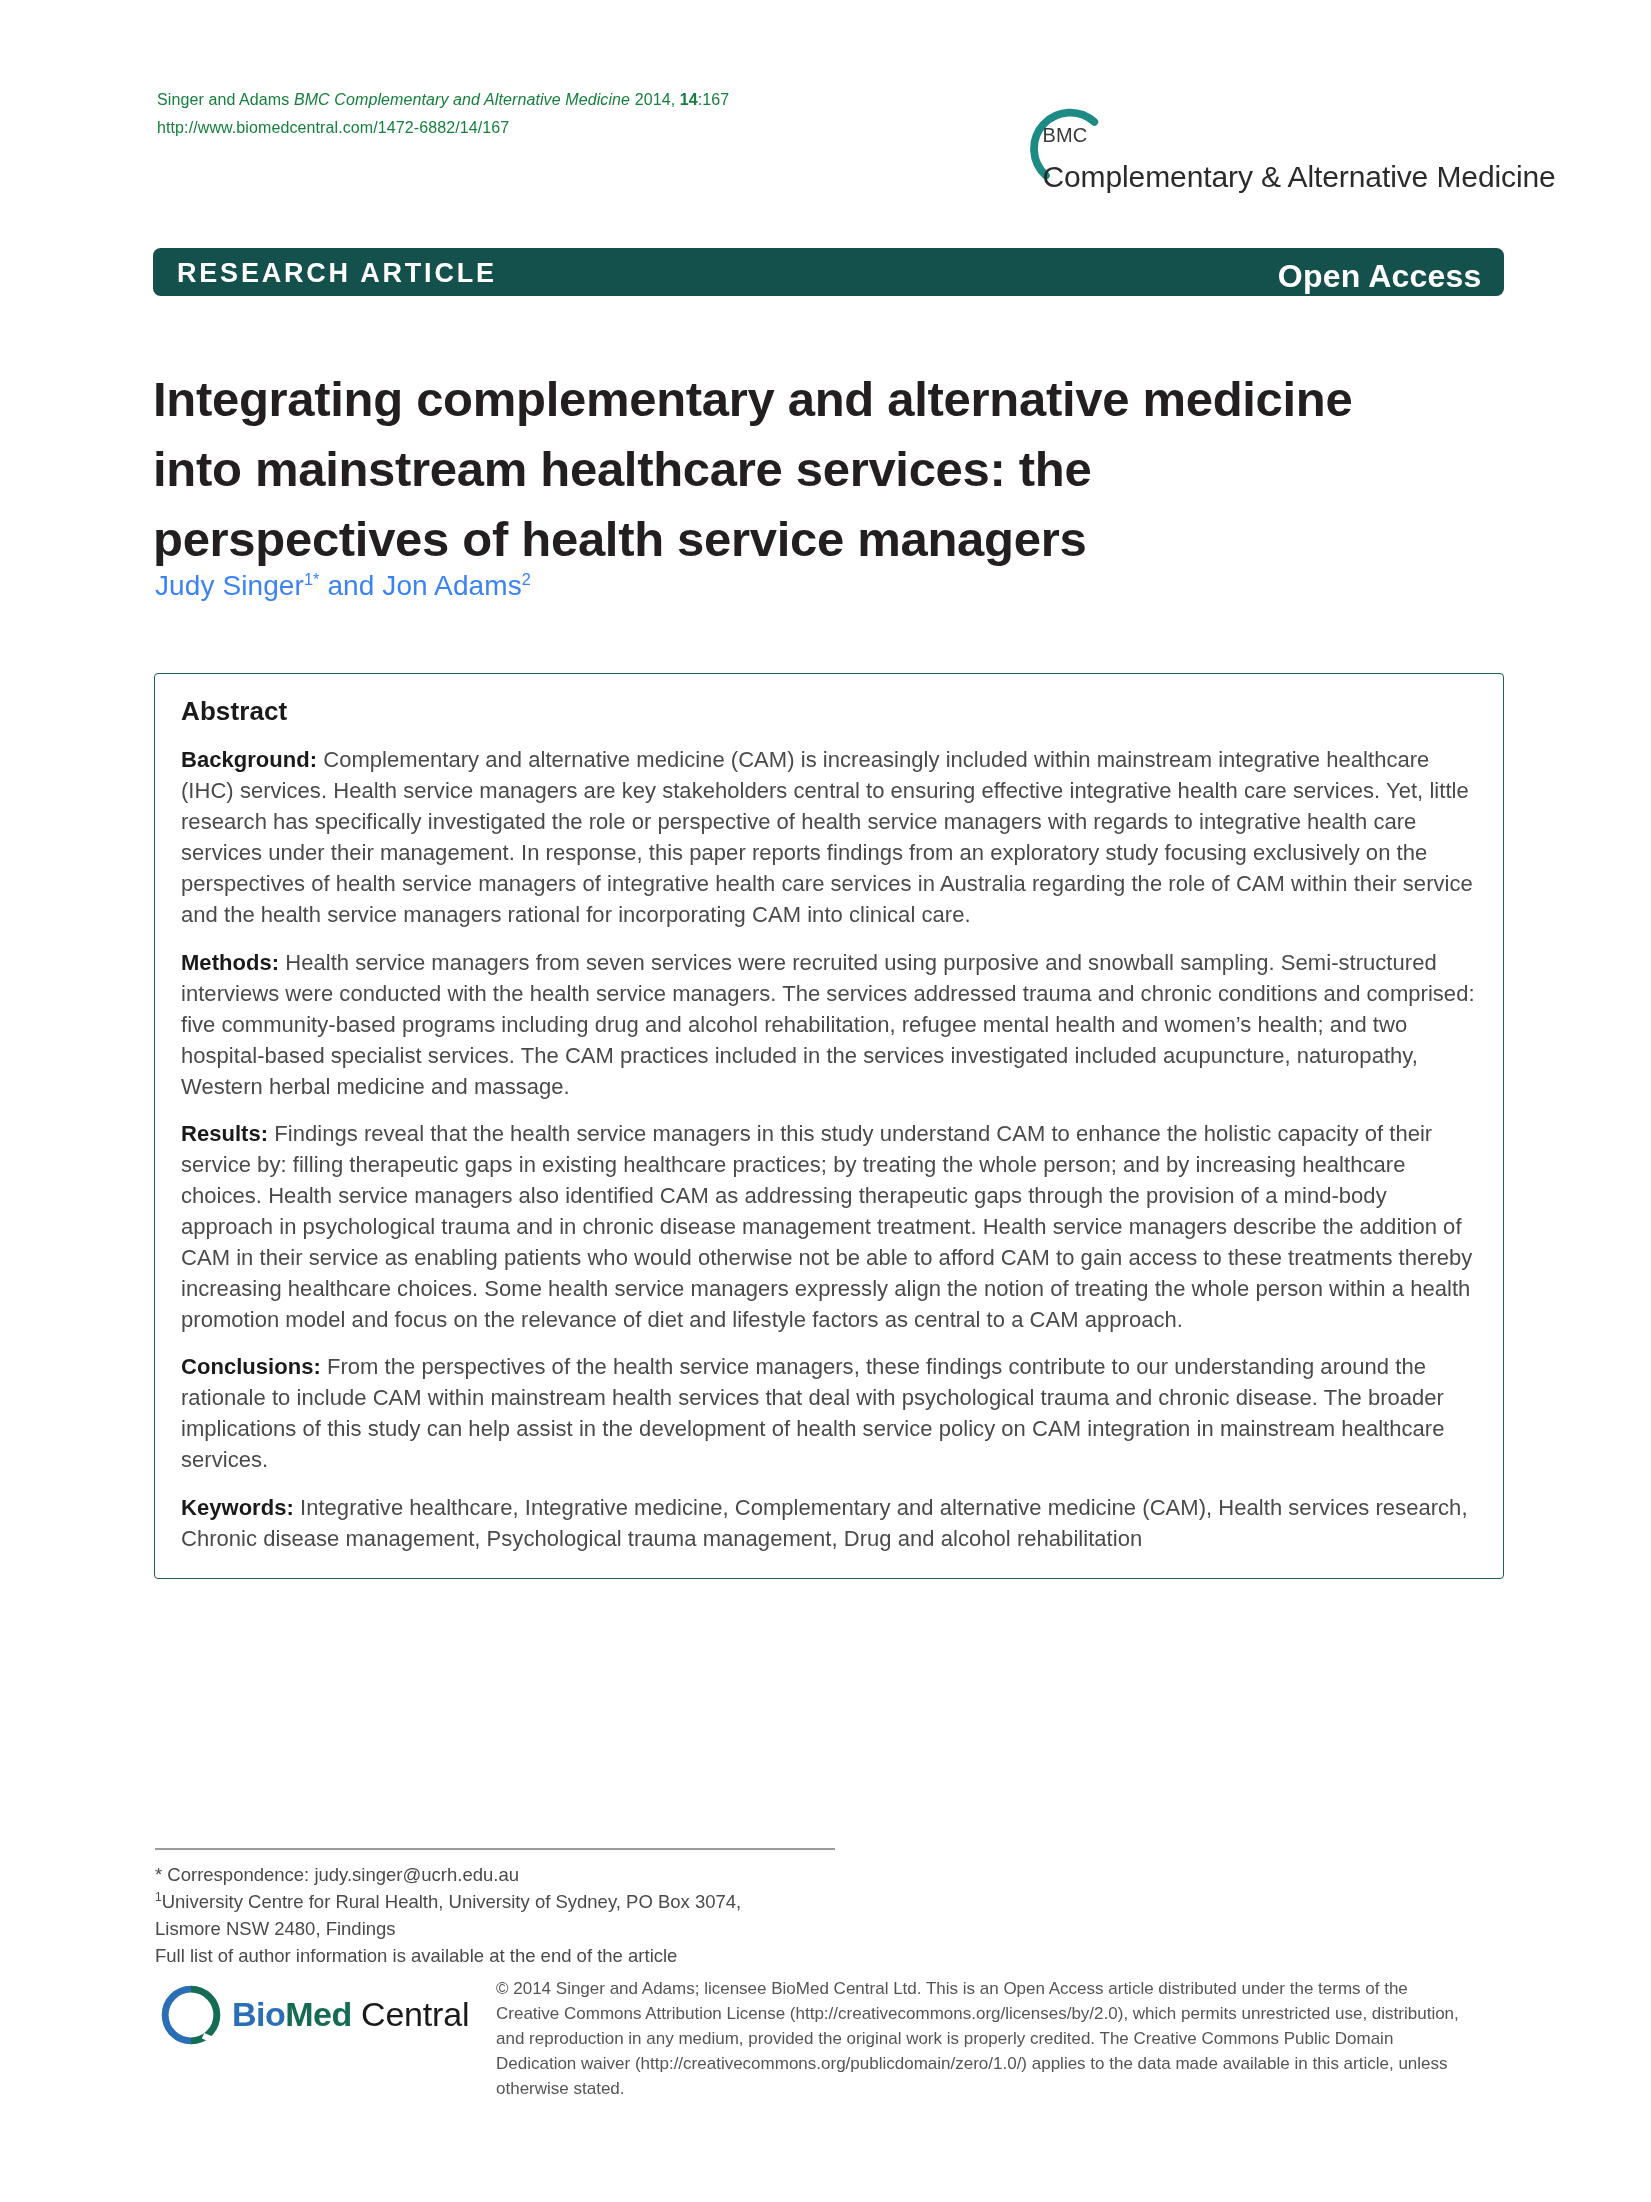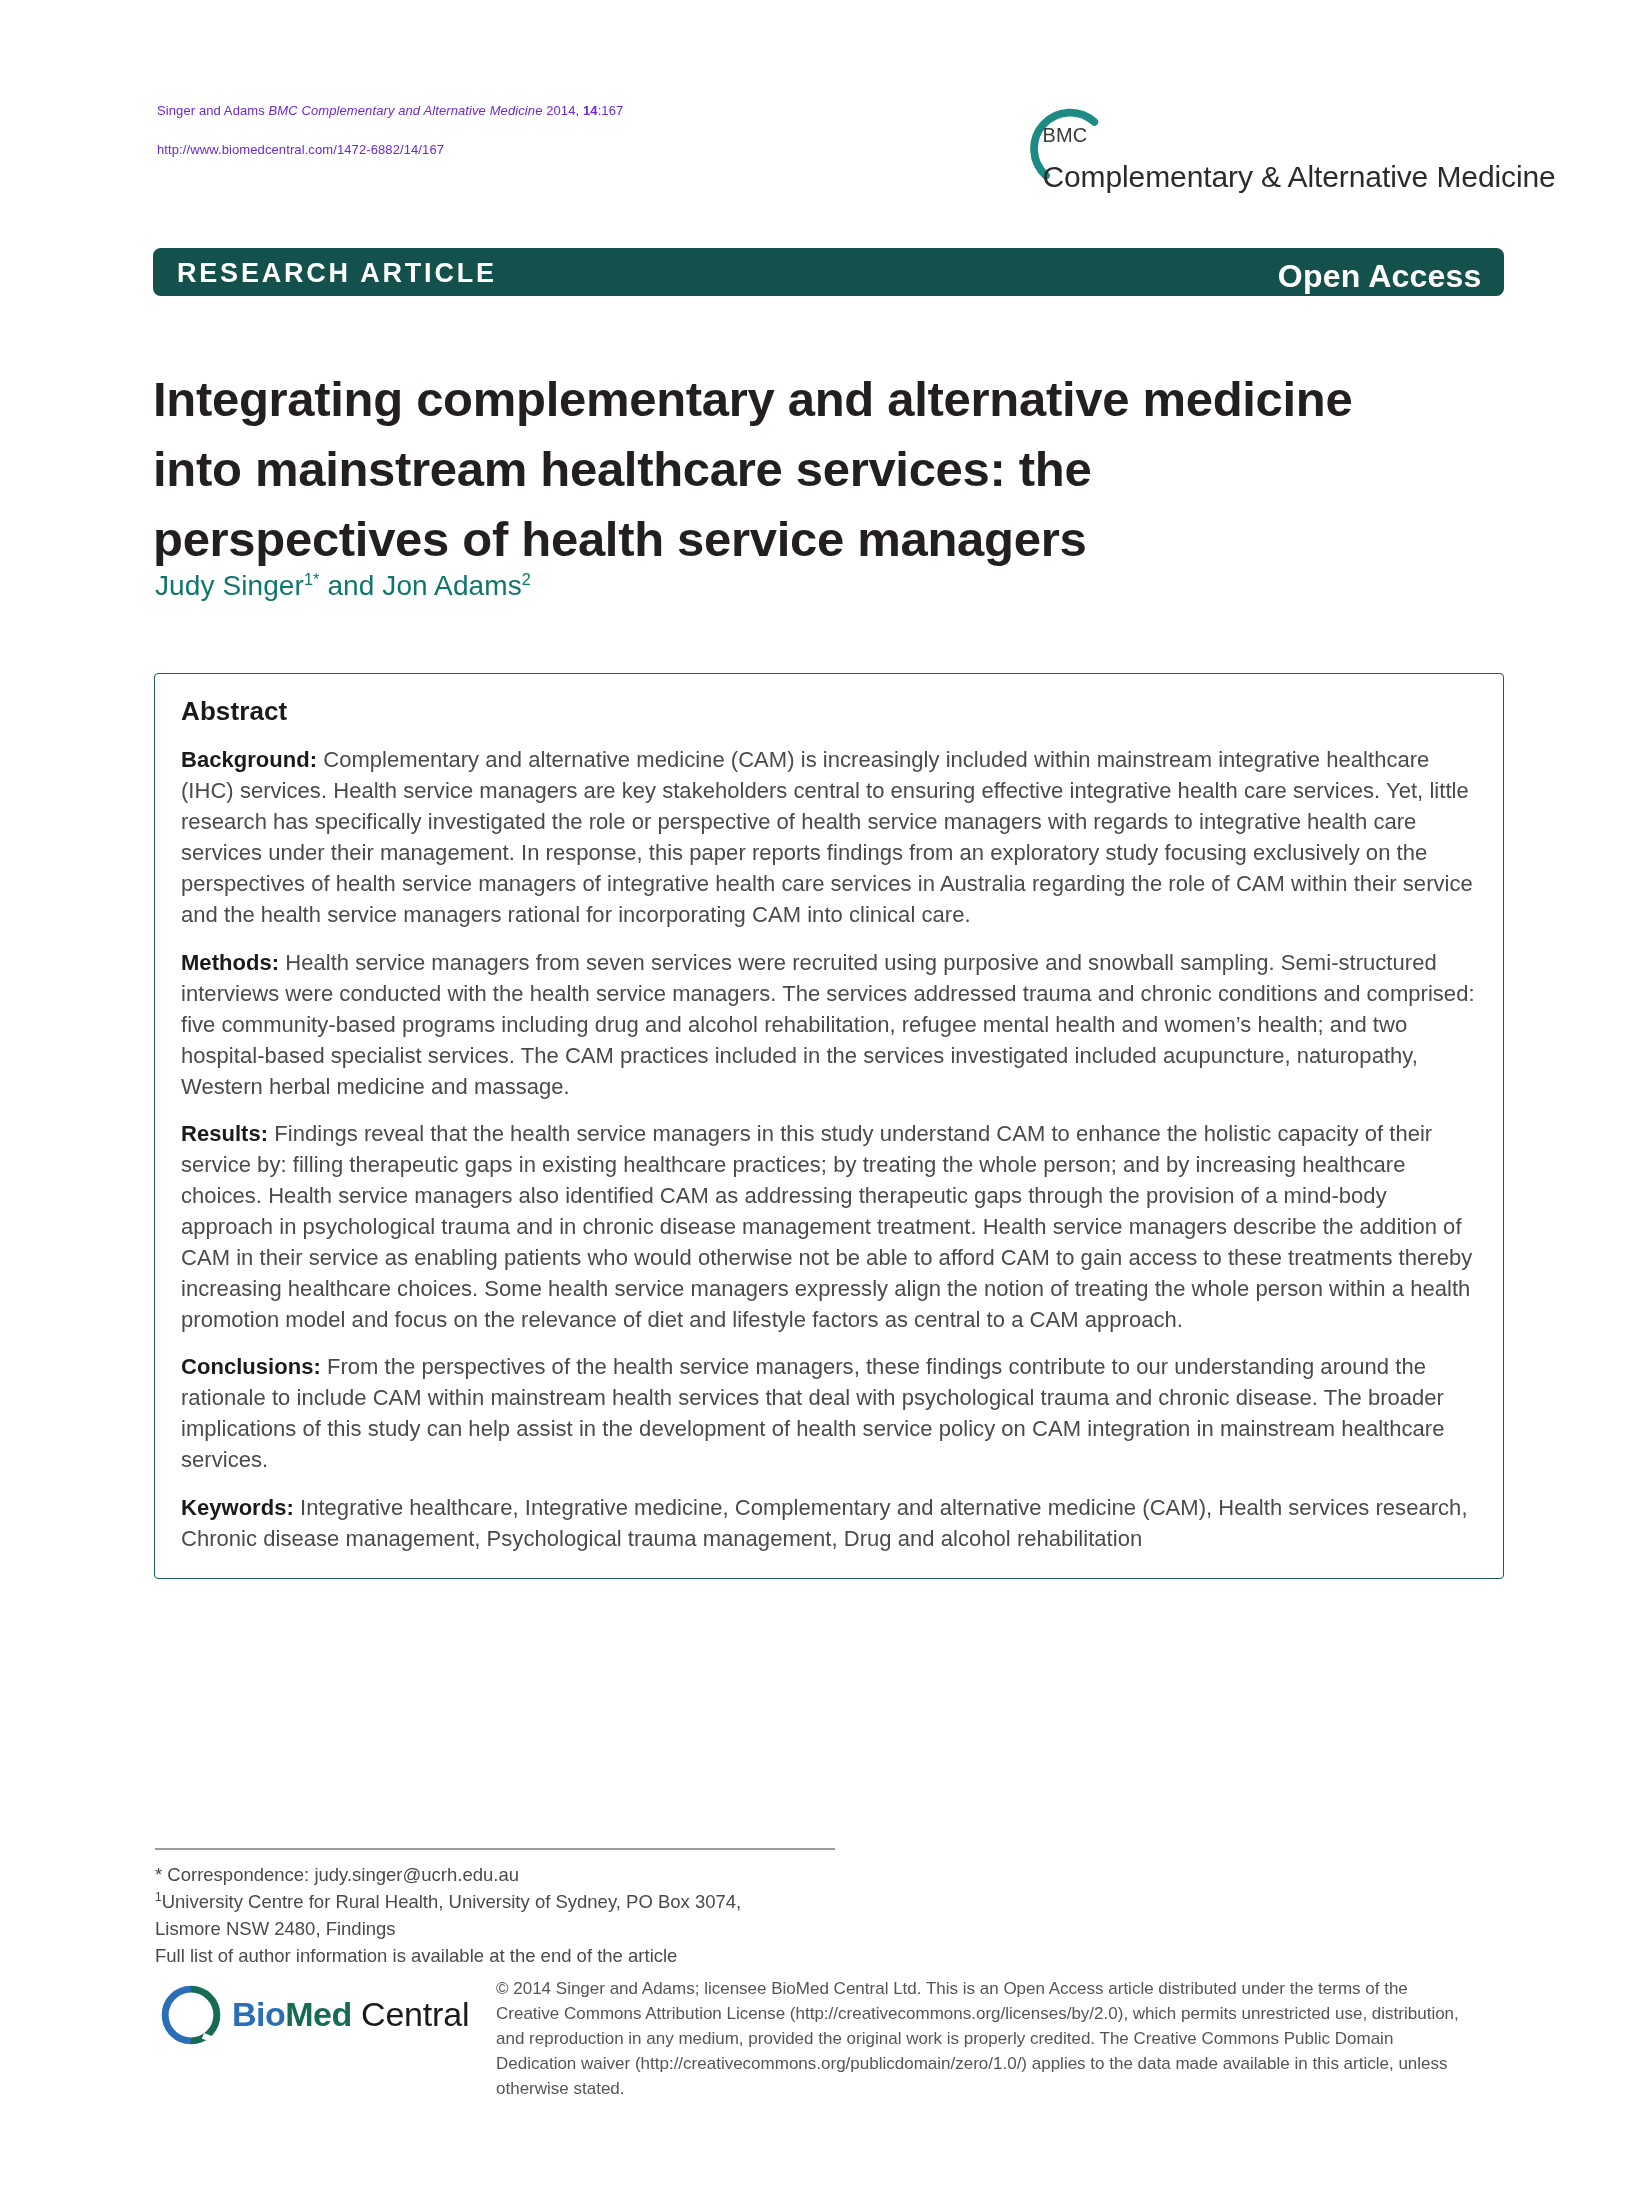--- a/index.html
+++ b/index.html
@@ -24,26 +24,25 @@
   }
 
   
   .running-head {
     position: absolute;
     left: 157px;
     top: 86px;
     width: 817px;
   }
   .rh-line {
-    font-size: 13px;
+    font-size: 16px;
     line-height: 28px;
-    color: #6d28d9;
+    color: #15803d;
     letter-spacing: 0.1px;
     white-space: nowrap;
-    margin-top: 11px;
   }
   .rh-italic { font-style: italic; }
   .rh-bold { font-weight: bold; }
 
   
   .journal-logo {
     position: absolute;
     left: 1020px;
     top: 93px;
     width: 499px;
@@ -117,21 +116,21 @@
     letter-spacing: -0.3px;
     font-stretch: condensed;
   }
 
   
   .authors {
     position: absolute;
     left: 155px;
     top: 570px;
     font-size: 28px;
-    color: #0f766e;
+    color: #3b82f6;
     letter-spacing: 0.1px;
   }
   .authors sup {
     font-size: 16.3px;
     vertical-align: super;
     line-height: 0;
   }
 
   
   .abstract-box {

